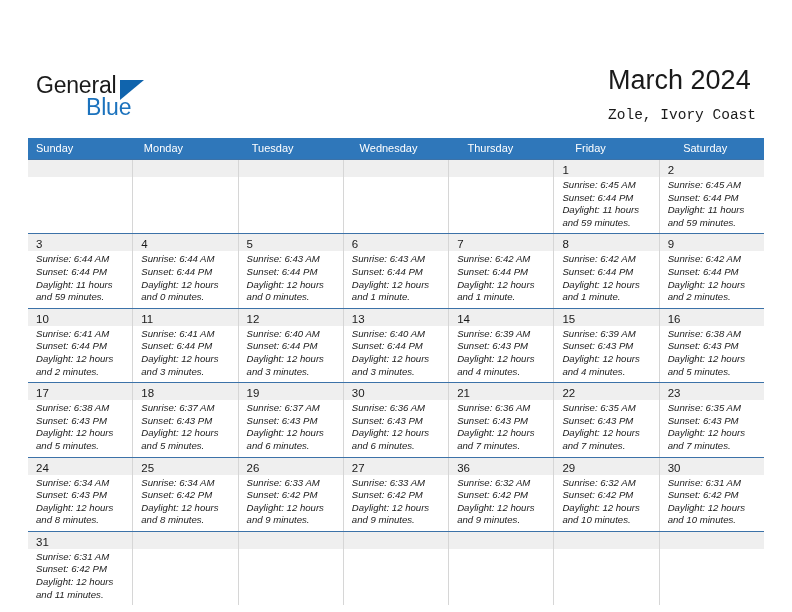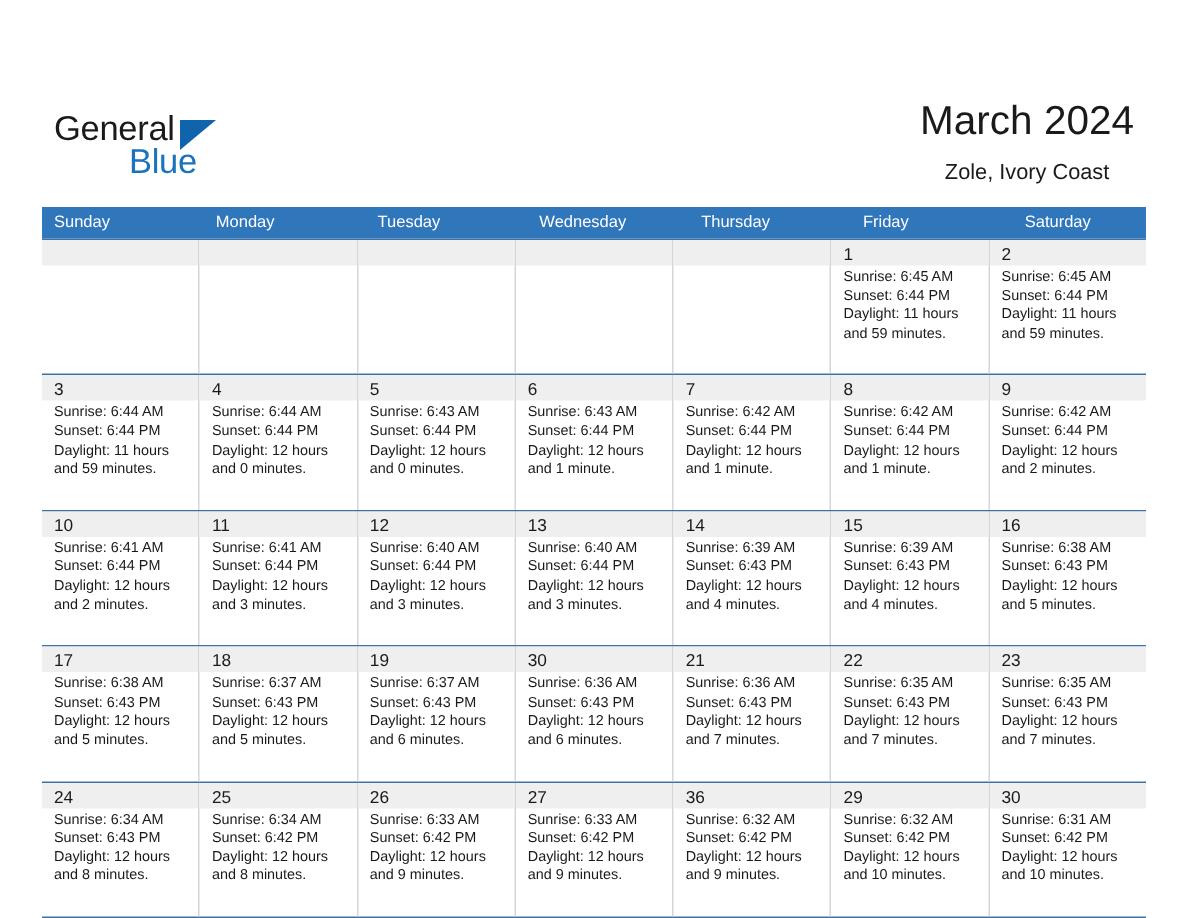--- a/index.html
+++ b/index.html
@@ -63,34 +63,35 @@
     width: 0;
     height: 0;
     border-left: 24px solid #1064ad;
     border-bottom: 20px solid transparent;
   }
 
   .title-block {
     position: absolute;
     right: 36px;
     top: 30px;
-    text-align: center;
+    text-align: left;
   }
   .cal-title {
     font-size: 27px;
     color: #1a1a1a;
     line-height: 32px;
     white-space: nowrap;
   }
   .cal-subtitle {
     font-size: 14.5px;
     color: #1a1a1a;
     line-height: 20px;
     margin-top: 9px;
     white-space: nowrap;
+    font-family: Liberation Mono, monospace;
   }
 
   
   .calendar {
     position: absolute;
     left: 28px;
     top: 104px;
     width: 736px;
   }
   .weekday-row {
@@ -132,21 +133,22 @@
     height: 17px;
     padding: 0 0 0 8px;
     box-sizing: border-box;
   }
   .daynum {
     font-size: 11.5px;
     line-height: 17px;
     color: #1a1a1a;
   }
   .cell-body {
-    padding: 2px 6px 20px 8px;
+    padding: 2px 6px 4px 8px;
+    font-style: italic;
   }
   .cell-line {
     font-size: 9.6px;
     line-height: 12.6px;
     color: #1a1a1a;
     white-space: nowrap;
   }
 </style>
 </head>
 <body>

